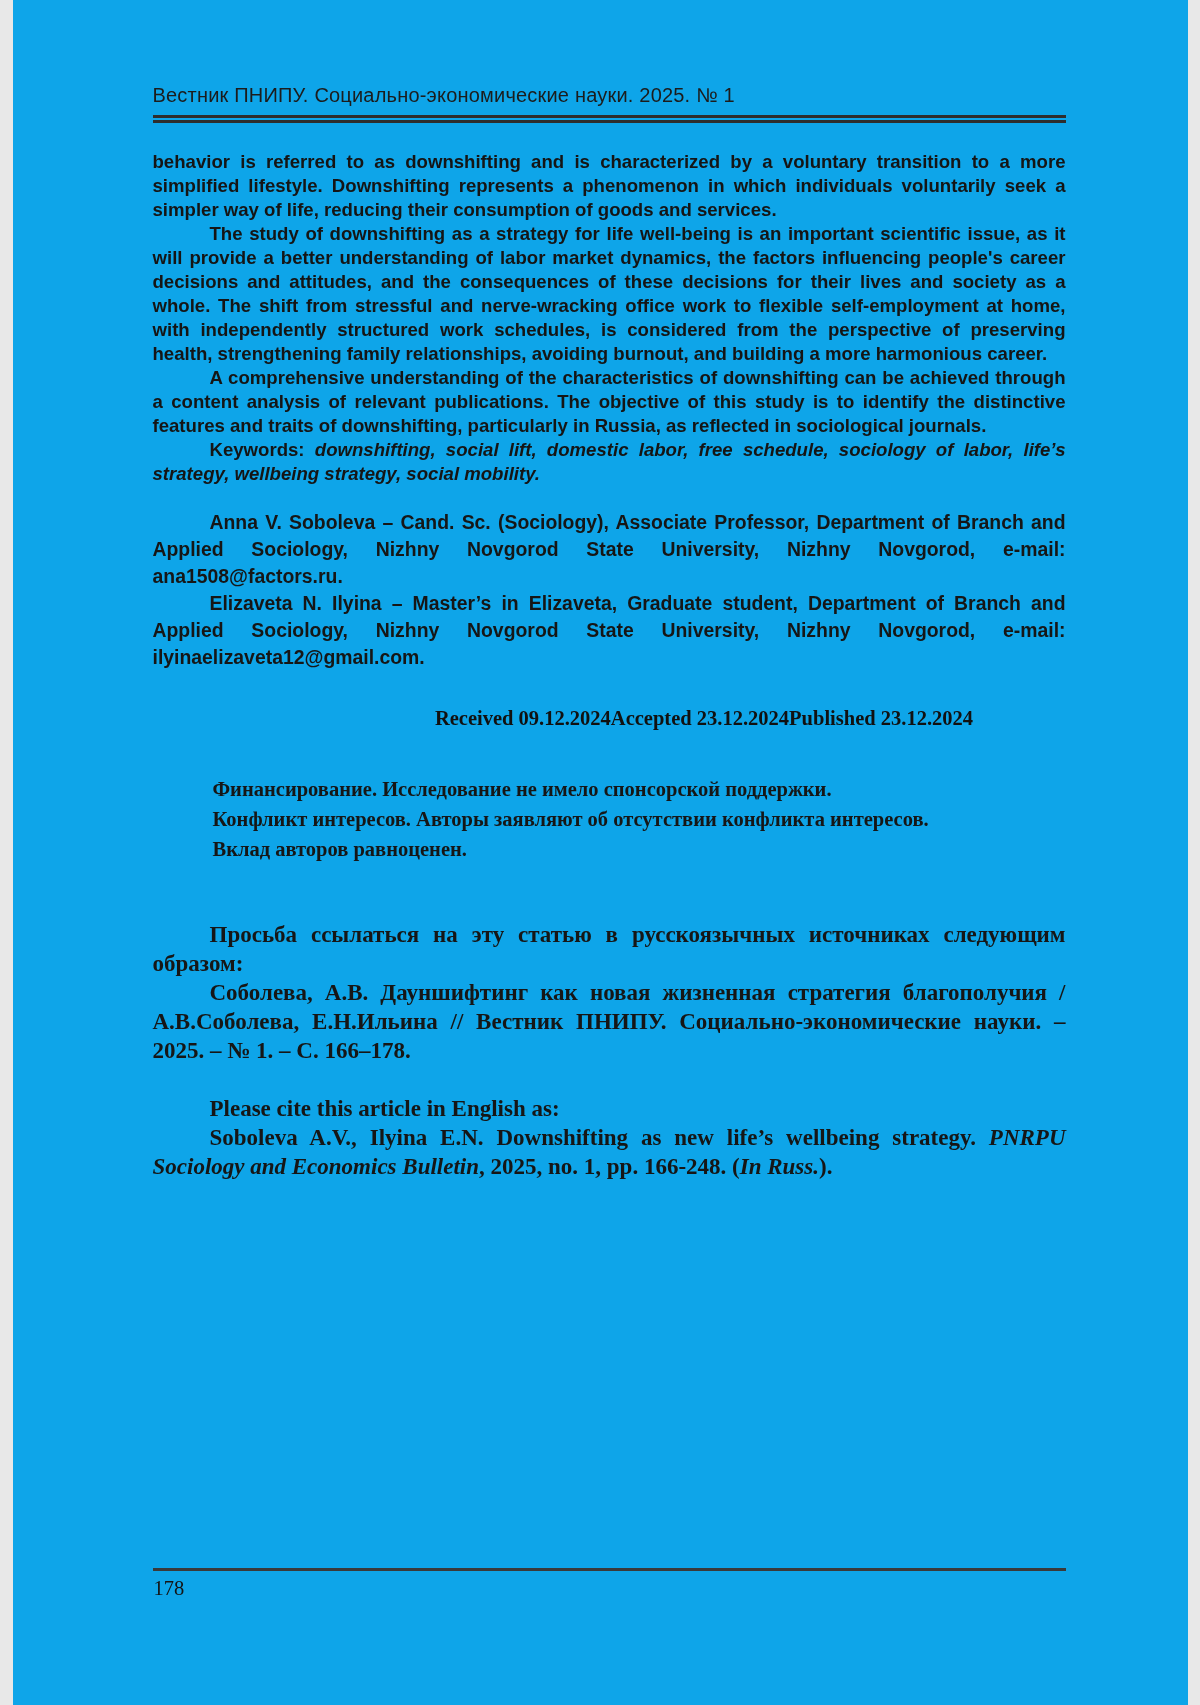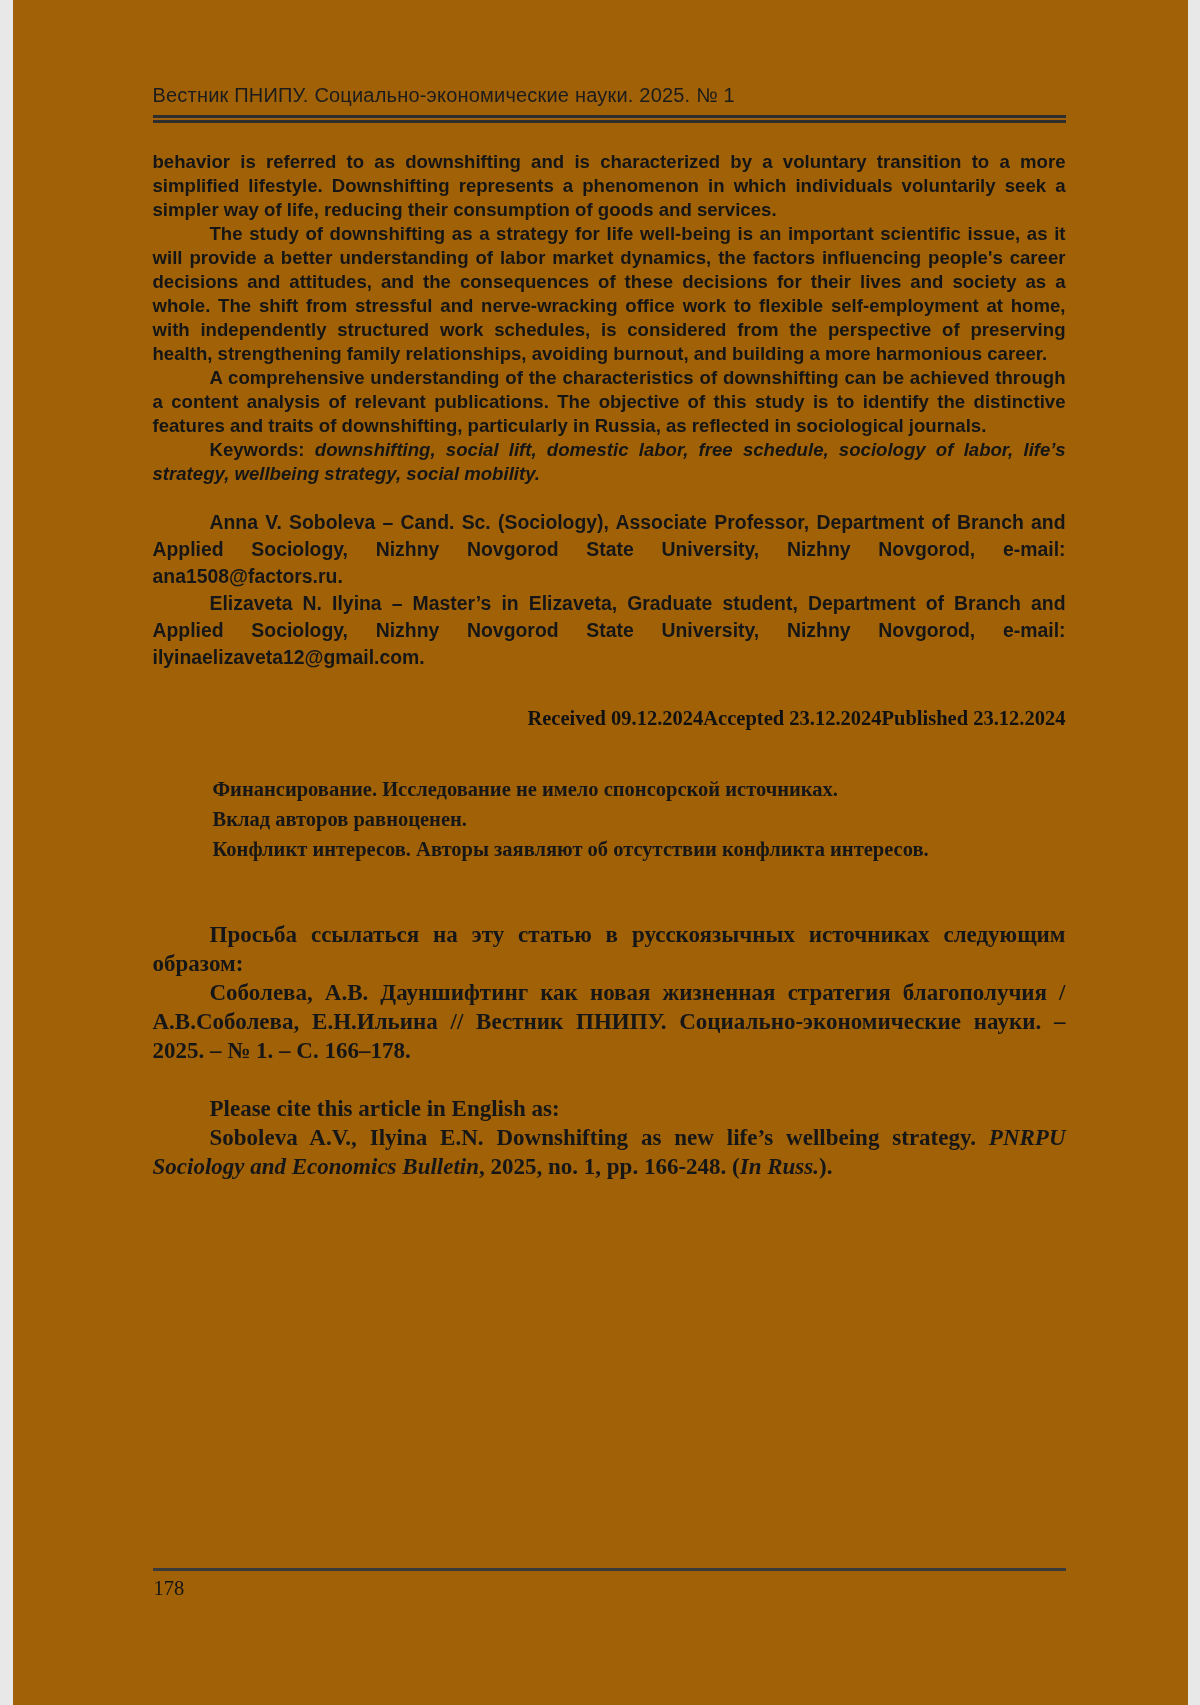--- a/index.html
+++ b/index.html
@@ -5,21 +5,21 @@
   html, body {
     margin: 0;
     padding: 0;
     background: #e8e8e8;
   }
   .page {
     position: relative;
     width: 1175px;
     height: 1705px;
     margin: 0 auto;
-    background: #a16207;
+    background: #0ea5e9;
     color: #161616;
     overflow: hidden;
   }
   .sans  { font-family: "Liberation Sans", "DejaVu Sans", sans-serif; }
   .serif { font-family: "Liberation Serif", "DejaVu Serif", serif; }
 
   
   .running-header {
     position: absolute;
     top: 84px;
@@ -64,21 +64,21 @@
     font-size: 19.4px;
     line-height: 27px;
     text-align: justify;
     text-indent: 57px;
   }
 
   .dates {
     margin-top: 36px;
     margin-left: 190px;
     display: flex;
-    justify-content: flex-end;
+    justify-content: center;
     font-size: 20.5px;
     color: #111;
   }
 
   .notes {
     margin-top: 44px;
     padding-left: 60px;
     font-size: 20.5px;
   }
   .notes p { margin: 0; line-height: 30px; }
@@ -132,23 +132,23 @@
       <p><b>Elizaveta N. Ilyina</b><span> – Master’s in Elizaveta, Graduate student, Department of Branch and Applied Sociology, Nizhny Novgorod State University, Nizhny Novgorod, e-mail: ilyinaelizaveta12@gmail.com.</span></p>
     </section>
 
     <div class="dates serif">
       <span>Received 09.12.2024</span>
       <span>Accepted 23.12.2024</span>
       <span>Published 23.12.2024</span>
     </div>
 
     <section class="notes serif">
-      <p><b>Финансирование.</b><span> Исследование не имело спонсорской источниках.</span></p>
+      <p><b>Финансирование.</b><span> Исследование не имело спонсорской поддержки.</span></p>
+      <p><b>Конфликт интересов.</b><span> Авторы заявляют об отсутствии конфликта интересов.</span></p>
       <p><b>Вклад</b><span> авторов равноценен.</span></p>
-      <p><b>Конфликт интересов.</b><span> Авторы заявляют об отсутствии конфликта интересов.</span></p>
     </section>
 
     <section class="cite serif">
       <p>Просьба ссылаться на эту статью в русскоязычных источниках следующим образом:</p>
       <p>Соболева, А.В. Дауншифтинг как новая жизненная стратегия благополучия / А.В.Соболева, Е.Н.Ильина // Вестник ПНИПУ. Социально-экономические науки. – 2025. – № 1. – С. 166–178.</p>
     </section>
 
     <section class="cite serif cite-en">
       <p>Please cite this article in English as:</p>
       <p><span>Soboleva A.V., Ilyina E.N. Downshifting as new life’s wellbeing strategy. </span><i>PNRPU Sociology and Economics Bulletin</i><span>, 2025, no. 1, pp. 166-248. (</span><i>In Russ.</i><span>).</span></p>

